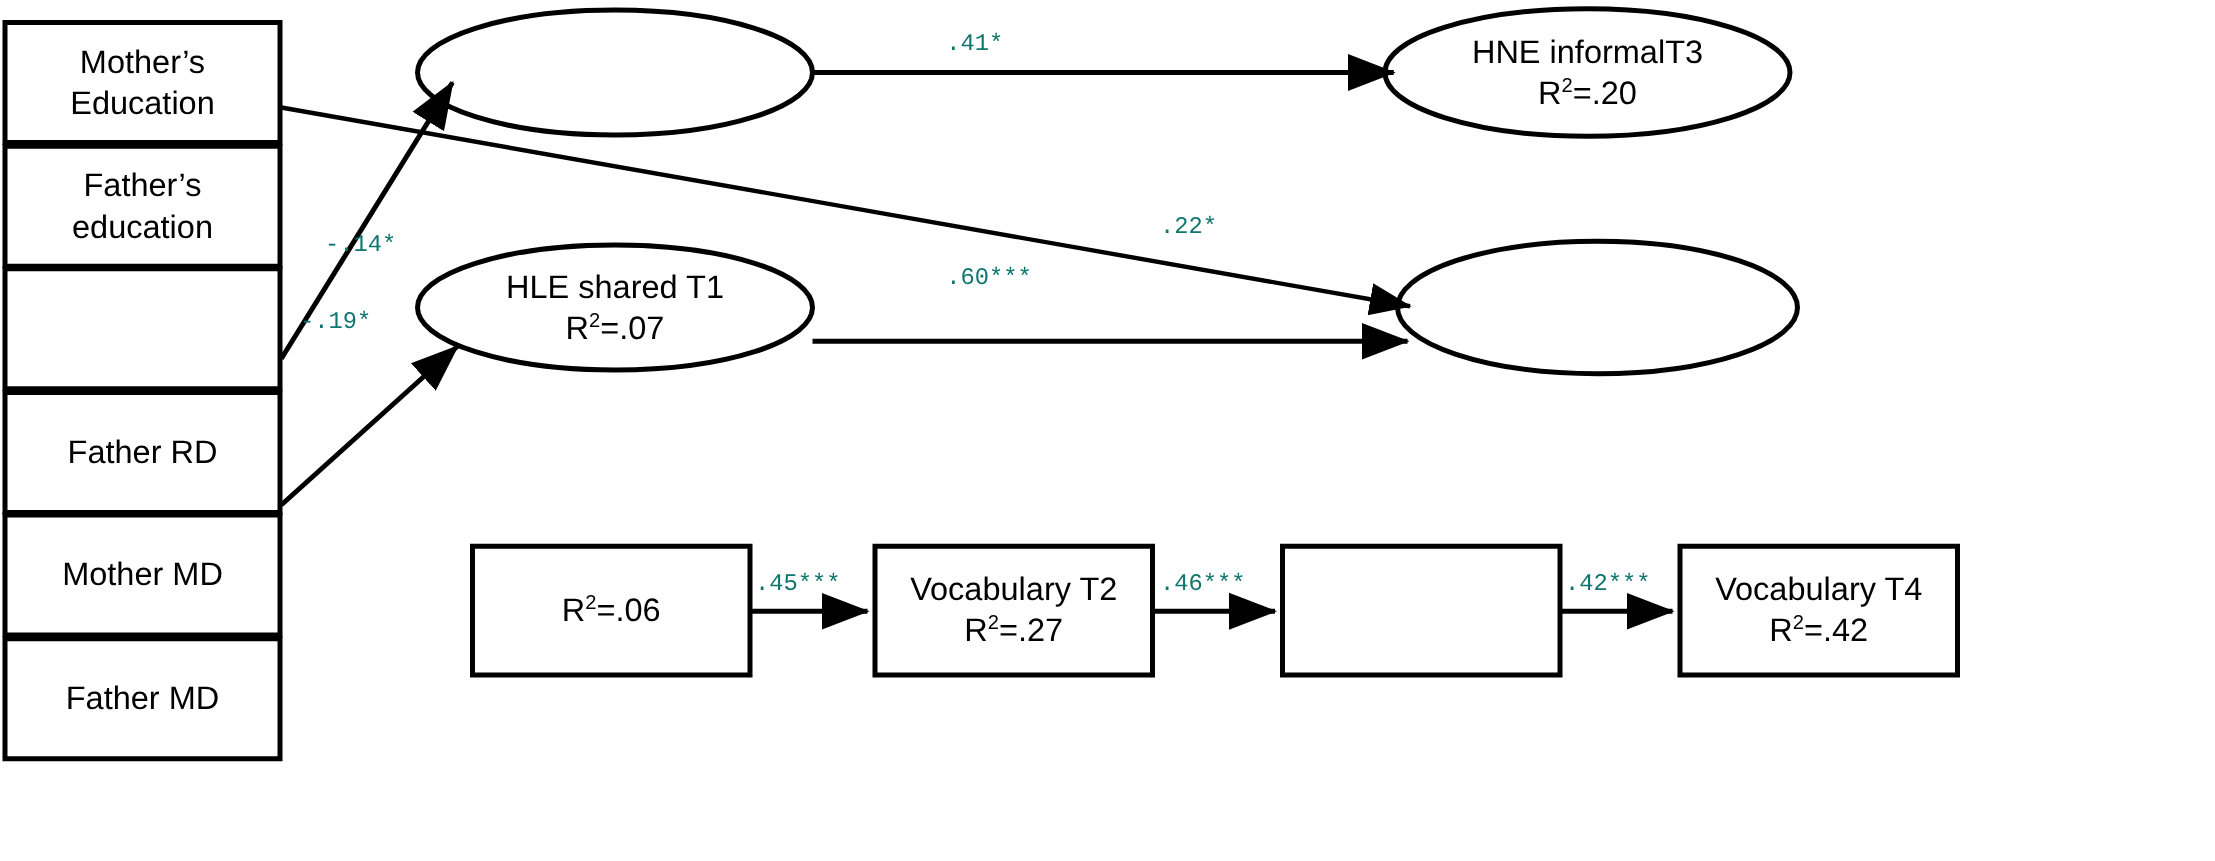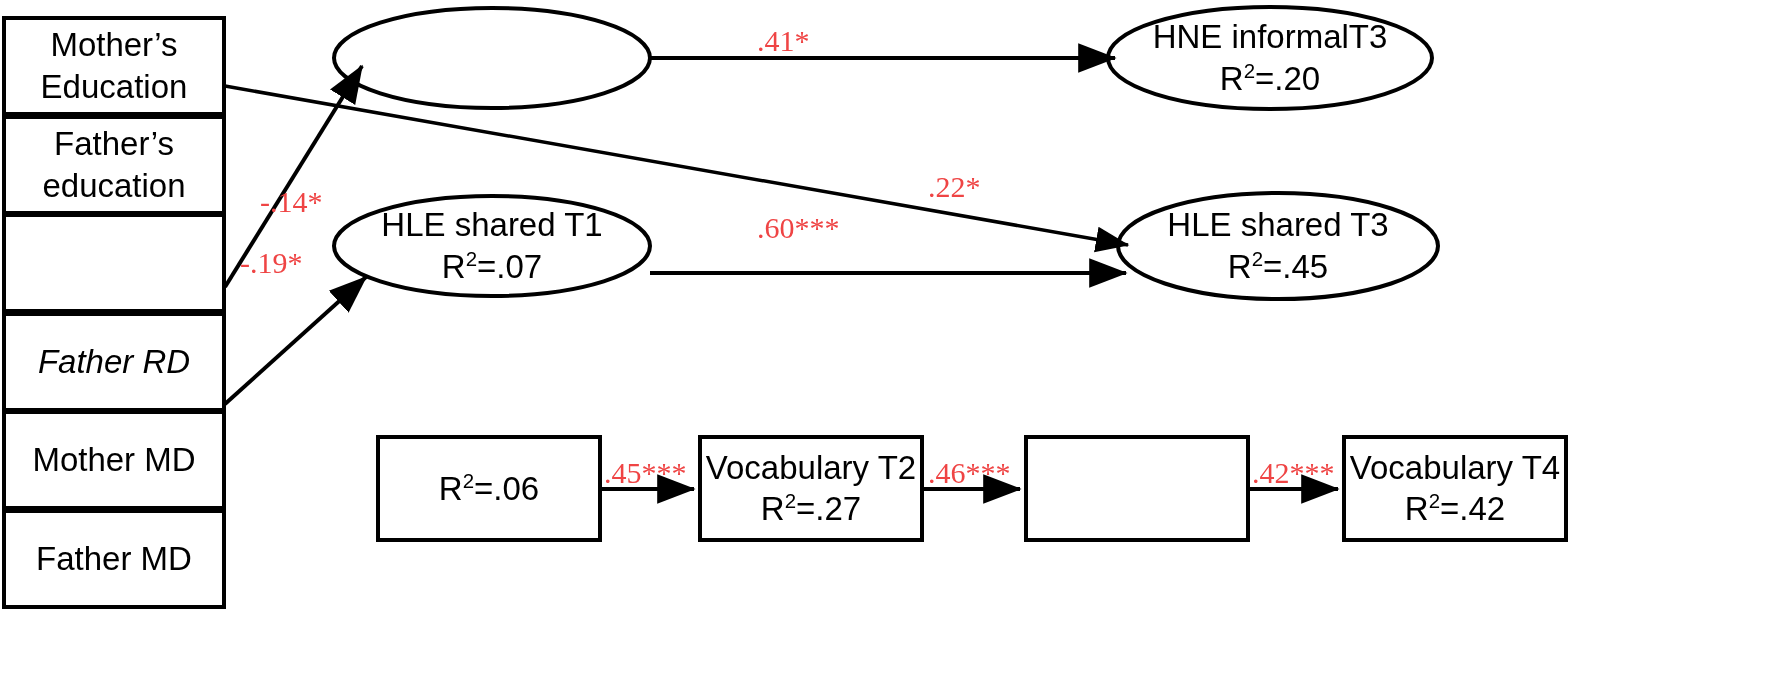--- a/index.html
+++ b/index.html
@@ -43,33 +43,33 @@
   }
   .node-label {
     position: absolute;
     display: flex;
     flex-direction: column;
     align-items: center;
     justify-content: center;
     text-align: right;
     color: #000000;
     font-family: "Liberation Sans", sans-serif;
-    font-size: 33px;
+    font-size: 26px;
     line-height: 1.22;
     pointer-events: none;
     white-space: nowrap;
   }
   .node-label .line2 {
     margin-top: 1px;
   }
   .edge-label {
     position: absolute;
-    color: #ef4444;
-    font-family: Liberation Serif, serif;
-    font-size: 30px;
+    color: #0f766e;
+    font-family: Liberation Mono, monospace;
+    font-size: 19px;
     line-height: 1;
     white-space: nowrap;
   }
   sup {
     font-size: 0.62em;
     vertical-align: super;
     line-height: 0;
   }
 </style>
 </head>
@@ -117,21 +117,21 @@
   </svg>
 
   <div class="node-label" style="left:4px; top:18px; width:220px; height:96px;">
     <span>Mother’s</span>
     <span class="line2">Education</span>
   </div>
   <div class="node-label" style="left:4px; top:117px; width:220px; height:96px;">
     <span>Father’s</span>
     <span class="line2">education</span>
   </div>
-  <div class="node-label" style="left:4px; top:314px; width:220px; height:96px;font-style:italic;">
+  <div class="node-label" style="left:4px; top:314px; width:220px; height:96px;">
     <span>Father RD</span>
   </div>
   <div class="node-label" style="left:4px; top:412px; width:220px; height:96px;">
     <span>Mother MD</span>
   </div>
   <div class="node-label" style="left:4px; top:511px; width:220px; height:96px;">
     <span>Father MD</span>
   </div>
 
   <div class="node-label" style="left:334px; top:8px; width:316px; height:100px;">
@@ -140,24 +140,20 @@
   <div class="node-label" style="left:1108px; top:7px; width:324px; height:102px;">
     <span>HNE informalT3</span>
     <span class="line2"><span>R</span><sup>2</sup><span>=.20</span></span>
   </div>
 
   <div class="node-label" style="left:334px; top:196px; width:316px; height:100px;">
     <span>HLE shared T1</span>
     <span class="line2"><span>R</span><sup>2</sup><span>=.07</span></span>
   </div>
 
-  <div class="node-label" style="left:1118px; top:194px; width:320px; height:104px;">
-    <span>HLE shared T3</span>
-    <span class="line2"><span>R</span><sup>2</sup><span>=.45</span></span>
-  </div>
 
   <div class="node-label" style="left:378px; top:437px; width:222px; height:103px;">
     <span class="line2"><span>R</span><sup>2</sup><span>=.06</span></span>
   </div>
   <div class="node-label" style="left:700px; top:437px; width:222px; height:103px;">
     <span>Vocabulary T2</span>
     <span class="line2"><span>R</span><sup>2</sup><span>=.27</span></span>
   </div>
   <div class="node-label" style="left:1344px; top:437px; width:222px; height:103px;">
     <span>Vocabulary T4</span>

